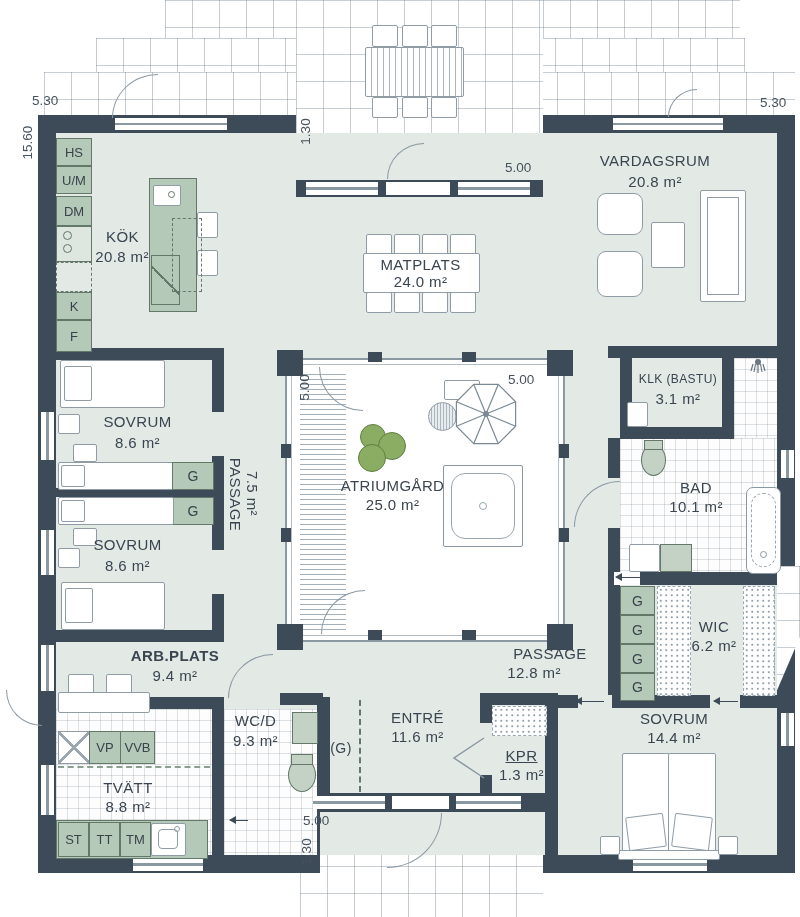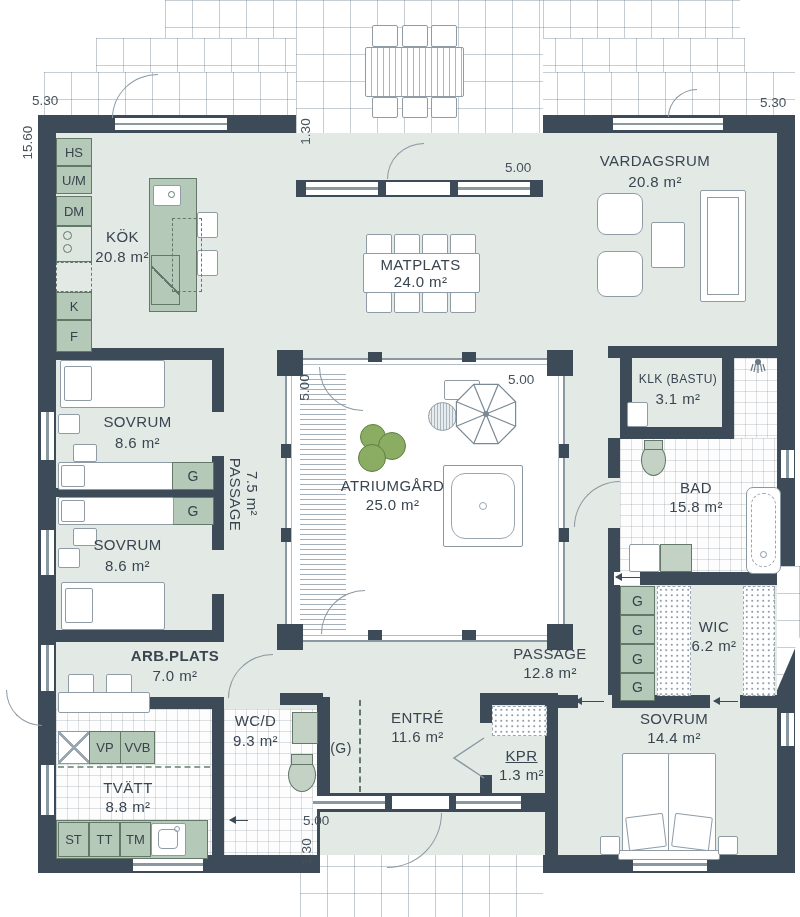--- a/index.html
+++ b/index.html
@@ -305,29 +305,29 @@
   <div class="lbl" style="left:330px;top:496px;width:125px;">25.0 m²</div>
   <div class="lbl" style="left:90px;top:413px;width:95px;">SOVRUM</div>
   <div class="lbl" style="left:90px;top:434px;width:95px;">8.6 m²</div>
   <div class="lbl" style="left:80px;top:536px;width:95px;">SOVRUM</div>
   <div class="lbl" style="left:80px;top:557px;width:95px;">8.6 m²</div>
   <div class="lbl rot90" style="left:175px;top:486px;width:120px;">PASSAGE</div>
   <div class="lbl rot90" style="left:212px;top:485px;width:80px;">7.5 m²</div>
   <div class="lbl" style="left:628px;top:372px;width:100px;font-size:12px;">KLK (BASTU)</div>
   <div class="lbl" style="left:628px;top:390px;width:100px;">3.1 m²</div>
   <div class="lbl" style="left:646px;top:479px;width:100px;">BAD</div>
-  <div class="lbl" style="left:646px;top:498px;width:100px;">15.8 m²</div>
+  <div class="lbl" style="left:646px;top:498px;width:100px;">10.1 m²</div>
   <div class="lbl" style="left:664px;top:618px;width:100px;">WIC</div>
   <div class="lbl" style="left:664px;top:637px;width:100px;">6.2 m²</div>
   <div class="lbl" style="left:500px;top:645px;width:100px;">PASSAGE</div>
-  <div class="lbl" style="left:500px;top:664px;width:100px;">12.8 m²</div>
+  <div class="lbl" style="left:484px;top:664px;width:100px;">12.8 m²</div>
   <div class="lbl" style="left:624px;top:710px;width:100px;">SOVRUM</div>
   <div class="lbl" style="left:624px;top:729px;width:100px;">14.4 m²</div>
   <div class="lbl" style="left:120px;top:647px;width:110px;font-weight:bold;">ARB.PLATS</div>
-  <div class="lbl" style="left:120px;top:667px;width:110px;">7.0 m²</div>
+  <div class="lbl" style="left:120px;top:667px;width:110px;">9.4 m²</div>
   <div class="lbl" style="left:83px;top:779px;width:90px;z-index:9;">TVÄTT</div>
   <div class="lbl" style="left:83px;top:798px;width:90px;z-index:9;">8.8 m²</div>
   <div class="lbl" style="left:223px;top:712px;width:65px;z-index:9;">WC/D</div>
   <div class="lbl" style="left:223px;top:732px;width:65px;z-index:9;">9.3 m²</div>
   <div class="lbl" style="left:380px;top:709px;width:75px;">ENTRÉ</div>
   <div class="lbl" style="left:380px;top:728px;width:75px;">11.6 m²</div>
   <div class="lbl" style="left:489px;top:747px;width:65px;text-decoration:underline;">KPR</div>
   <div class="lbl" style="left:489px;top:766px;width:65px;">1.3 m²</div>
   <div class="lbl" style="left:324px;top:740px;width:34px;font-size:14px;">(G)</div>
 

